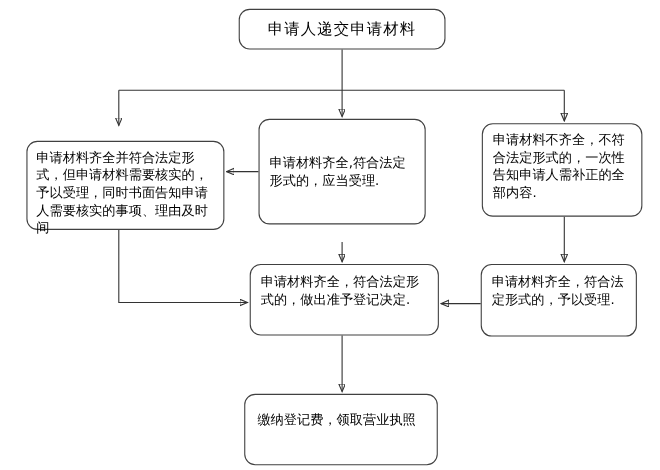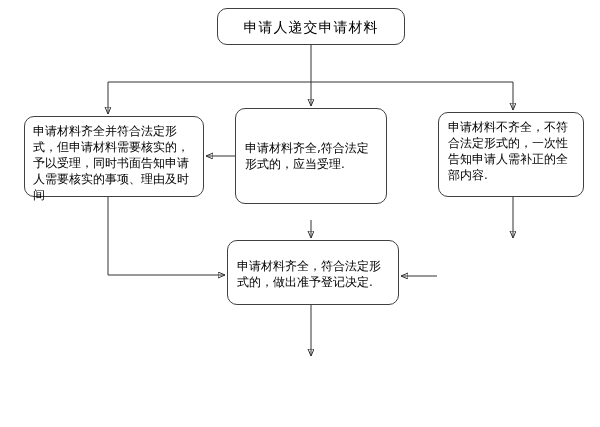--- a/index.html
+++ b/index.html
@@ -34,39 +34,39 @@
     line-height: 16px;
     text-align: left;
     word-break: break-all;
   }
   .n-submit {
     left: 217px; top: 8px; width: 188px; height: 37px;
     display: flex; align-items: center; justify-content: center;
     font-size: 14px; text-align: center; letter-spacing: 1px;
   }
   .n-verify {
-    left: 24px; top: 116px; width: 180px; height: 81px;
+    left: 24px; top: 128px; width: 180px; height: 81px;
     padding: 6px 6px 6px 8px;
   }
   .n-accept-should {
     left: 235px; top: 108px; width: 152px; height: 96px;
     padding: 0 7px 0 9px;
     display: flex; align-items: center;
   }
   .n-incomplete {
     left: 438px; top: 112px; width: 146px; height: 85px;
     padding: 6px 4px 6px 9px;
   }
   .n-accept-grant {
     left: 437px; top: 240px; width: 142px; height: 66px;
     padding: 7px 7px 7px 9px;
   }
   .n-decision {
     left: 227px; top: 240px; width: 172px; height: 65px;
-    padding: 17px 7px 7px 9px;
+    padding: 7px 7px 7px 9px;
   }
   .n-license {
     left: 222px; top: 358px; width: 176px; height: 65px;
     padding: 14px 8px 8px 11px;
   }
 </style>
 </head>
 <body>
 
 <div class="stage">
@@ -90,17 +90,19 @@
   </svg>
 
   <div class="node n-submit">申请人递交申请材料</div>
 
   <div class="node n-verify">申请材料齐全并符合法定形式，但申请材料需要核实的，予以受理，同时书面告知申请人需要核实的事项、理由及时间</div>
 
   <div class="node n-accept-should">申请材料齐全,符合法定形式的，应当受理.</div>
 
   <div class="node n-incomplete">申请材料不齐全，不符合法定形式的，一次性告知申请人需补正的全部内容.</div>
 
+  <div class="node n-accept-grant">申请材料齐全，符合法定形式的，予以受理.</div>
 
   <div class="node n-decision">申请材料齐全，符合法定形式的，做出准予登记决定.</div>
 
+  <div class="node n-license">缴纳登记费，领取营业执照</div>
 
 </div>
 
 </body></html>

